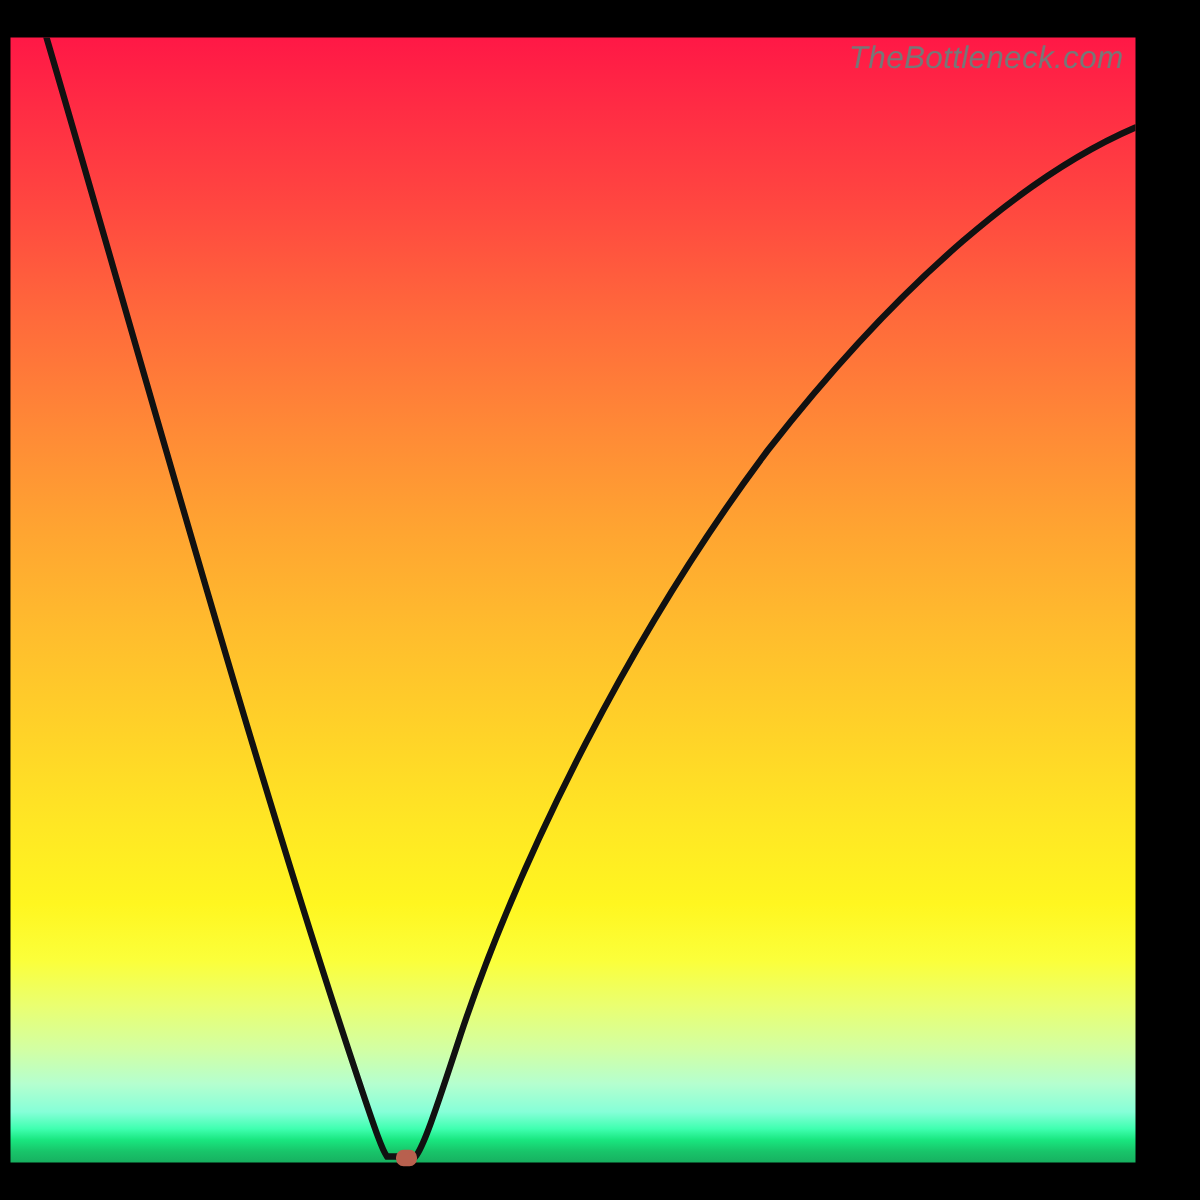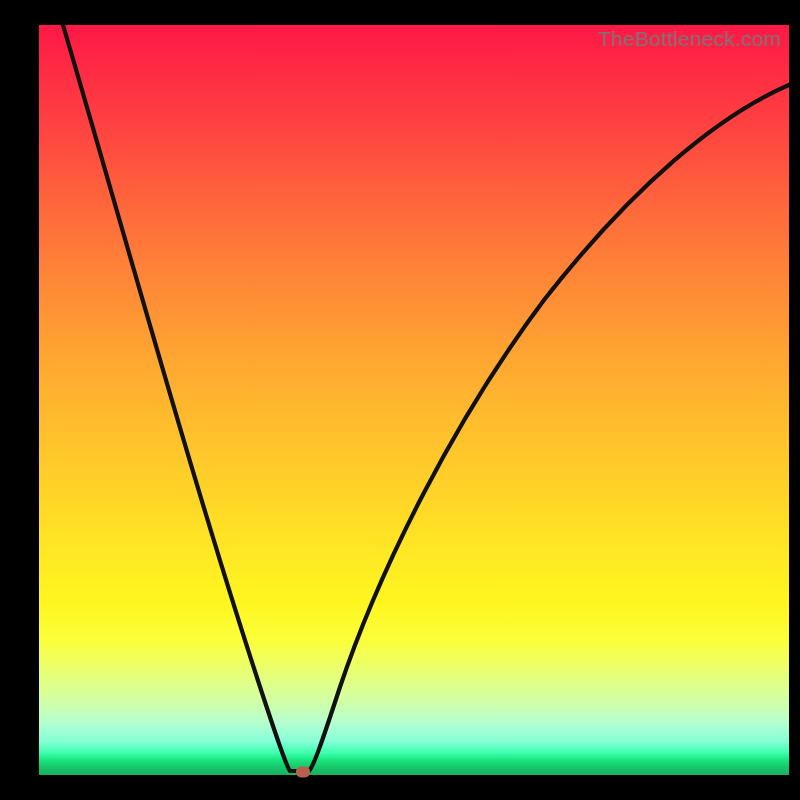--- a/index.html
+++ b/index.html
@@ -6,21 +6,21 @@
     margin: 0;
     padding: 0;
     width: 800px;
     height: 800px;
     background: #000;
     overflow: hidden;
     font-family: Arial, Helvetica, sans-serif;
   }
   .frame {
     position: absolute;
-    left: 39px;
+    left: 7px;
     top: 25px;
     width: 750px;
     height: 750px;
     background: linear-gradient(
       to bottom,
       #ff1846 0%,
       #ff2b44 6%,
       #ff4740 15%,
       #ff6a3b 25%,
       #ff8a36 35%,
@@ -32,20 +32,21 @@
       #fbff3a 82%,
       #eaff70 86%,
       #d2ffa4 90%,
       #b5ffcf 93%,
       #86ffd8 95.5%,
       #3fffb0 97%,
       #19e67f 98%,
       #18c56a 99%,
       #17b060 100%
     );
+    font-style: italic;
   }
   .watermark {
     position: absolute;
     top: 2px;
     right: 8px;
     color: #777;
     font-size: 21px;
     font-weight: 400;
     letter-spacing: 0.2px;
     z-index: 5;

